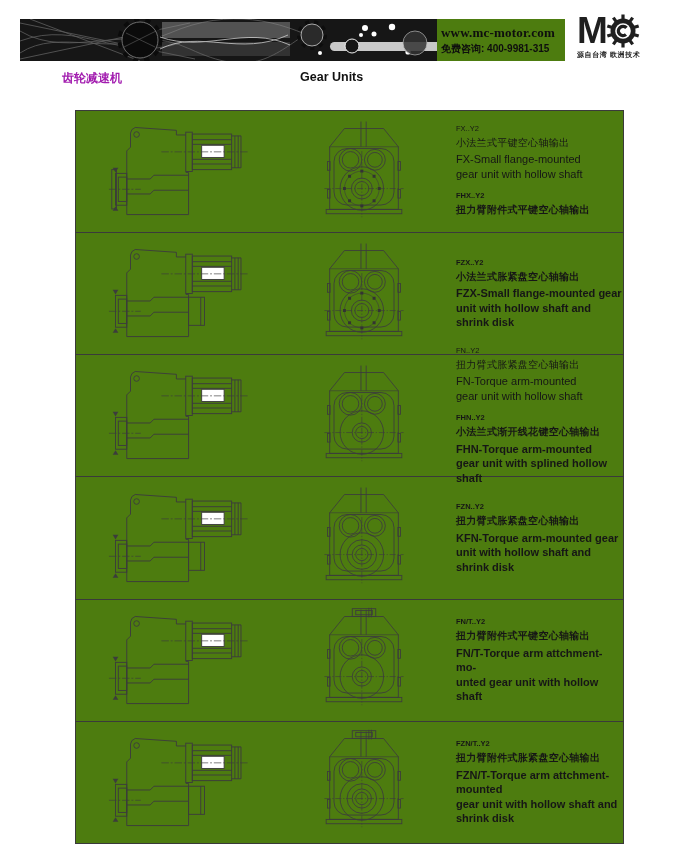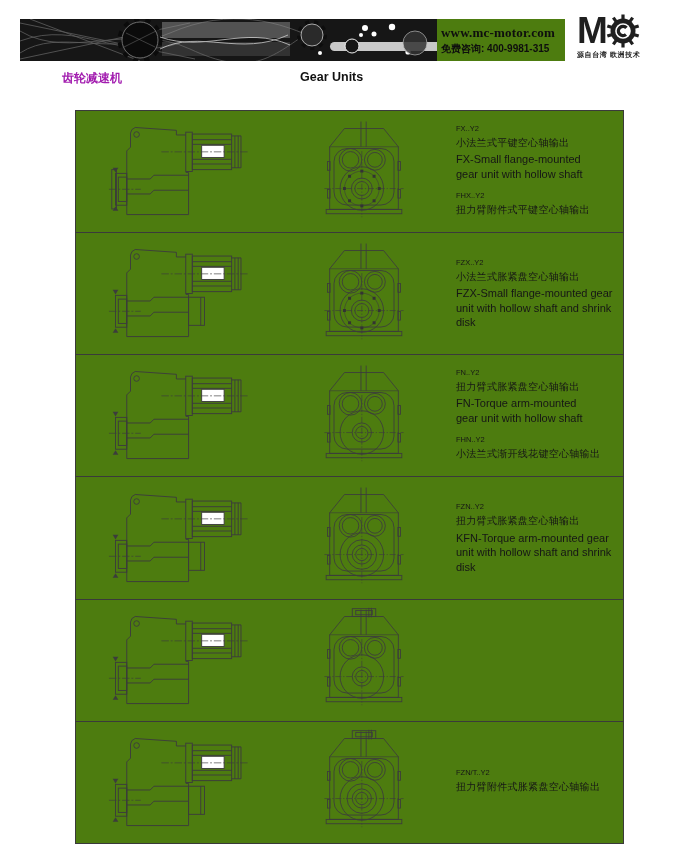--- a/index.html
+++ b/index.html
@@ -32,21 +32,21 @@
   }
   .row{flex:1 1 0;display:flex;align-items:center;position:relative;border-bottom:1px solid #3a3a3a;min-height:0;}
   .row:last-child{border-bottom:none;}
   .cell.side{margin-left:27px;width:162px;flex:none;}
   .cell.front{margin-left:48px;width:102px;flex:none;}
   .cell.text{position:absolute;left:380px;top:50%;transform:translateY(-50%);width:166px;}
   .drawing{display:block;}
   .side-svg{width:158px;height:103px;}
   .front-svg{width:100px;height:106px;margin:0 auto;}
   .model{margin-bottom:10px;}
-  .model:last-child{margin-bottom:0;}
+  .model:last-child{margin-bottom:0;font-weight:bold;}
   .model-code{font-size:7.5px;margin-bottom:3px;color:#161616;}
   .model-cn{font-size:10px;margin-bottom:2.5px;color:#161616;letter-spacing:0.3px;}
   .model-en{font-size:11px;white-space:pre-line;line-height:1.32;color:#161616;}
 </style>
 </head>
 <body>
 
 <div class="banner">
   <svg class="banner-art" viewBox="0 0 545 42" aria-hidden="true">
     <rect width="545" height="42" fill="#161616"></rect>
@@ -187,20 +187,22 @@
   <div class="model">
     <div class="model-code">FN..Y2</div>
     <div class="model-cn">扭力臂式胀紧盘空心轴输出</div>
     <div class="model-en">FN-Torque arm-mounted
 gear unit with hollow shaft</div>
   </div>
 
   <div class="model">
     <div class="model-code">FHN..Y2</div>
     <div class="model-cn">小法兰式渐开线花键空心轴输出</div>
+    <div class="model-en">FHN-Torque arm-mounted
+gear unit with splined hollow shaft</div>
   </div>
 </div>
   </div>
 
   <div class="row">
     <div class="cell side">
       <svg class="drawing side-svg" viewBox="0 0 160 110">
           <use href="#sv-base"></use>
           <use href="#sv-shrink"></use>
         </svg>
@@ -228,20 +230,26 @@
         </svg>
     </div>
     <div class="cell front">
       <svg class="drawing front-svg" viewBox="0 0 115 120">
           <use href="#fv-base"></use>
           <use href="#fv-plain"></use>
           <use href="#fv-bracket"></use>
         </svg>
     </div>
     <div class="cell text">
+  <div class="model">
+    <div class="model-code">FN/T..Y2</div>
+    <div class="model-cn">扭力臂附件式平键空心轴输出</div>
+    <div class="model-en">FN/T-Torque arm attchment-mo-
+unted gear unit with hollow shaft</div>
+  </div>
 
 </div>
   </div>
 
   <div class="row">
     <div class="cell side">
       <svg class="drawing side-svg" viewBox="0 0 160 110">
           <use href="#sv-base"></use>
           <use href="#sv-shrink"></use>
         </svg>
@@ -250,20 +258,22 @@
       <svg class="drawing front-svg" viewBox="0 0 115 120">
           <use href="#fv-base"></use>
           <use href="#fv-shrink"></use>
           <use href="#fv-bracket"></use>
         </svg>
     </div>
     <div class="cell text">
   <div class="model">
     <div class="model-code">FZN/T..Y2</div>
     <div class="model-cn">扭力臂附件式胀紧盘空心轴输出</div>
+    <div class="model-en">FZN/T-Torque arm attchment-mounted
+gear unit with hollow shaft and shrink disk</div>
   </div>
 </div>
   </div>
 </div>
 
 <svg width="0" height="0" style="position:absolute" aria-hidden="true">
   <defs>
 
     <g id="sv-base" stroke="#3c3c3c" stroke-width="1" fill="none">
       <rect x="84" y="13" width="7" height="42"></rect>

